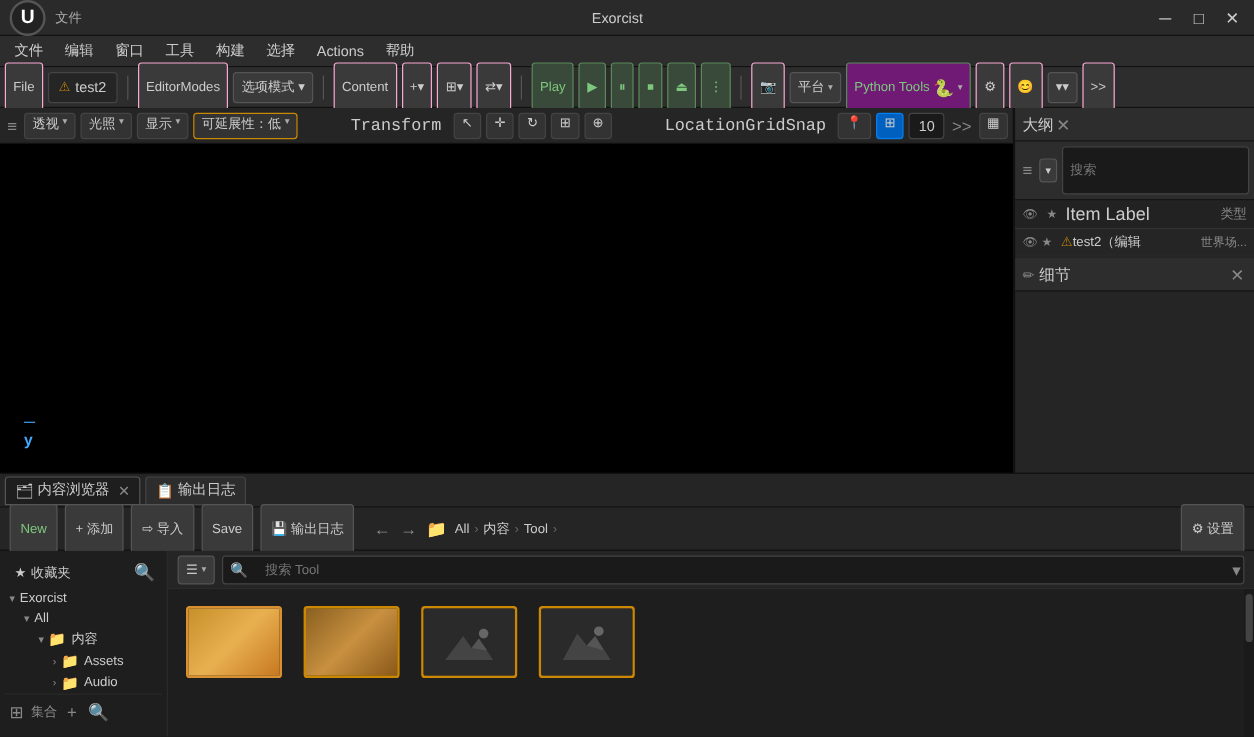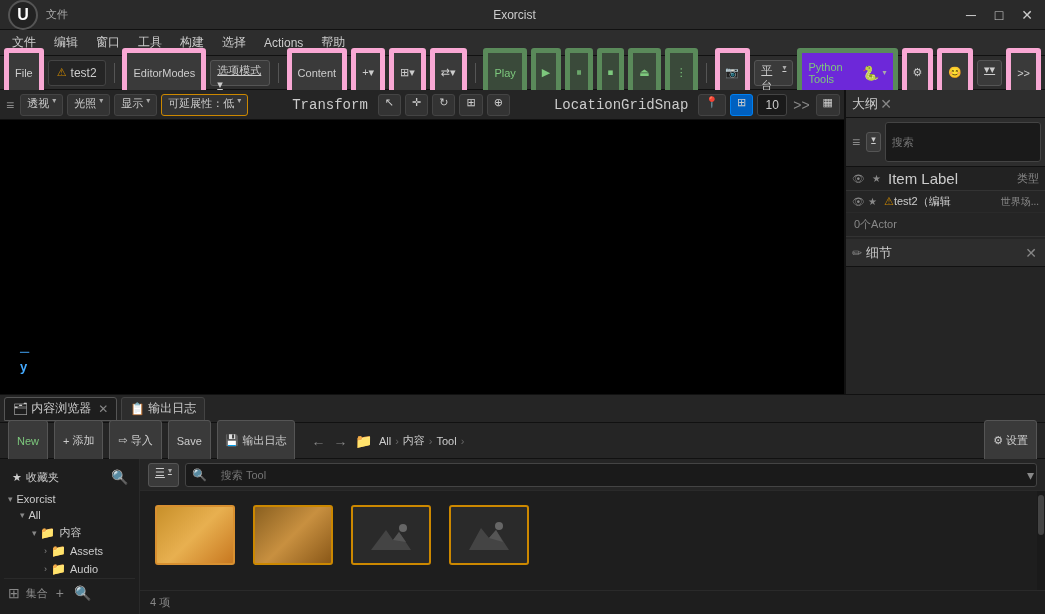--- a/index.html
+++ b/index.html
@@ -68,31 +68,31 @@
       height: 34px;
       padding: 0 4px;
       border-bottom: 1px solid #111;
       gap: 4px;
     }
     .toolbar-btn {
       display: flex;
       align-items: center;
       gap: 3px;
       background: #3a3a3a;
-      border: 5px solid #f9a8d4;
+      border: 1px solid #f9a8d4;
       border-radius: 3px;
       padding: 20px 6px;
       color: #ccc;
       cursor: pointer;
       font-size: 11px;
       height: 24px;
     }
     .toolbar-sep { width: 1px; background: #555; height: 20px; margin: 0 4px; }
     .play-btn { background: #3a4a3a; border-color: #5a8a5a; color: #7dc87d; }
-    .python-tools { background: #6d28d9; color: #7dc87d; border-color: #5a8a5a; }
+    .python-tools { background: #701a75; color: #7dc87d; border-color: #5a8a5a; }
 
     
     #main-area {
       display: flex;
       flex: 1;
       overflow: hidden;
     }
 
     
     #viewport {
@@ -447,30 +447,30 @@
       display: flex;
       align-items: center;
       justify-content: center;
       color: #fff;
       font-size: 16px;
       font-weight: bold;
       border: 2px solid #555;
     }
     .dropdown-btn {
       display: flex;
+      align-items: center;
       gap: 3px;
       background: #3a3a3a;
       border: 1px solid #555;
       border-radius: 3px;
       padding: 2px 6px;
       color: #ccc;
       cursor: pointer;
       font-size: 11px;
       height: 26px;
-      text-decoration: underline;
     }
     .dropdown-arrow { font-size: 8px; color: #aaa; }
     .number-input {
       background: #1a1a1a;
       border: 1px solid #444;
       border-radius: 3px;
       color: #ccc;
       width: 30px;
       text-align: center;
       font-size: 12px;
@@ -609,21 +609,20 @@
       <span class="col-label">Item Label</span>
       <span class="col-type">类型</span>
     </div>
     <div class="outline-row">
       <span class="icon">👁</span>
       <span class="icon">★</span>
       <span class="warning-icon">⚠</span>
       <span class="label">test2（编辑</span>
       <span class="type">世界场...</span>
     </div>
-    <div class="actor-count">0个Actor</div>
 
     <div class="detail-panel-header">
       <span style="color:#888;margin-right:4px;">✏</span>
       <span style="font-size:13px;color:#ccc;flex:1;">细节</span>
       <div class="panel-close">✕</div>
     </div>
   </div>
 </div>
 
 <div id="bottom-panel">
@@ -775,16 +774,15 @@
                 </svg>
               </div>
             </div>
             <span class="asset-name"></span>
           </div>
         </div>
         <div class="scrollbar-v">
           <div class="scrollbar-thumb"></div>
         </div>
       </div>
-      <div class="asset-count">4 项</div>
     </div>
   </div>
 </div>
 
 </body></html>

